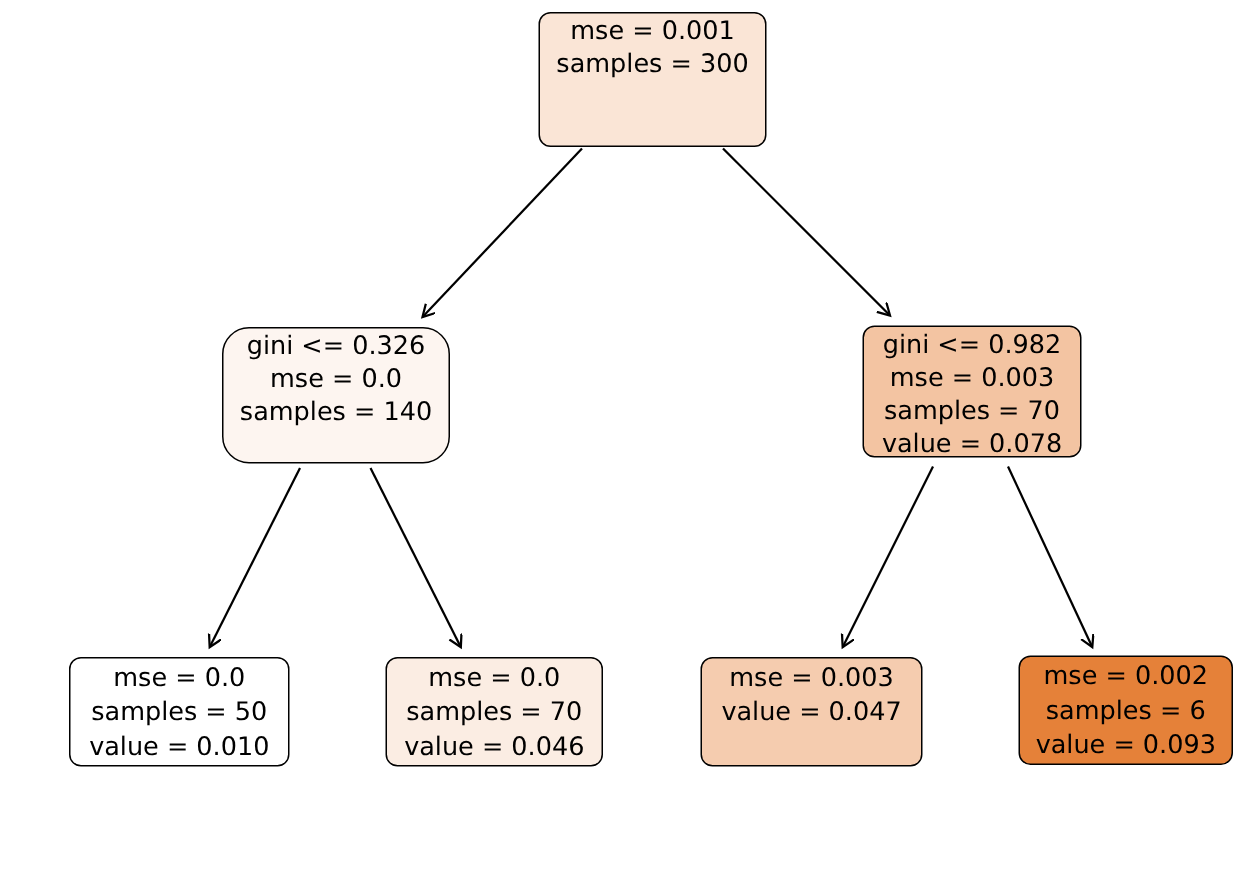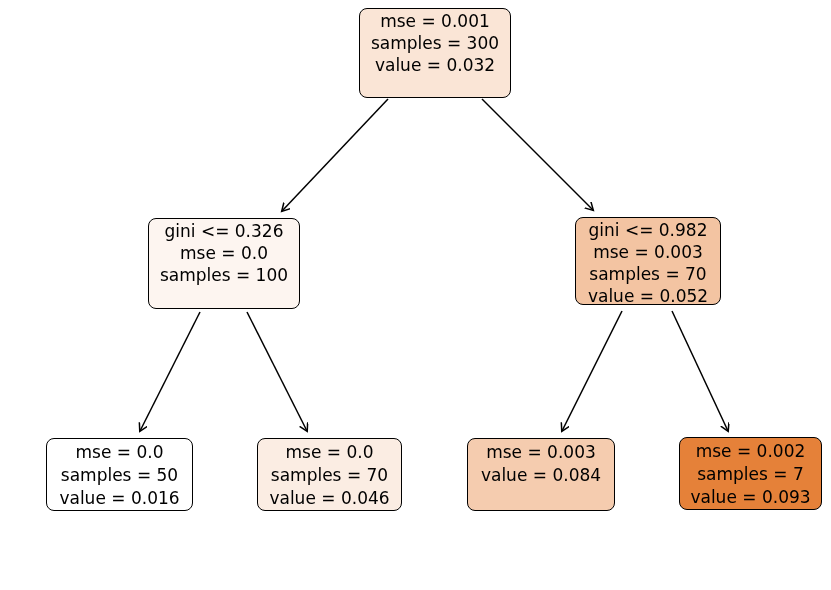--- a/index.html
+++ b/index.html
@@ -55,52 +55,51 @@
     <line x1="482" y1="99" x2="593" y2="210" stroke="#000000" stroke-width="1.5" marker-end="url(#arrow)"></line>
     <line x1="200" y1="312" x2="140" y2="431" stroke="#000000" stroke-width="1.5" marker-end="url(#arrow)"></line>
     <line x1="247" y1="312" x2="307" y2="431" stroke="#000000" stroke-width="1.5" marker-end="url(#arrow)"></line>
     <line x1="622" y1="311" x2="562" y2="431" stroke="#000000" stroke-width="1.5" marker-end="url(#arrow)"></line>
     <line x1="672" y1="311" x2="728" y2="431" stroke="#000000" stroke-width="1.5" marker-end="url(#arrow)"></line>
   </svg>
 
   <div class="node internal" style="left: 359px; top: 8px; width: 152px; height: 90px; background-color: rgb(250, 229, 214);">
     <div class="line">mse = 0.001</div>
     <div class="line">samples = 300</div>
-    <div class="line">value = 0.032</div>
   </div>
 
-  <div class="node internal" style="left: 148px; top: 218px; width: 152px; height: 91px; background-color: rgb(253, 245, 240);">
+  <div class="node internal" style="left: 148px; top: 218px; width: 152px; height: 91px; background-color: rgb(253, 245, 240); border-radius: 18px;">
     <div class="line">gini &lt;= 0.326</div>
     <div class="line">mse = 0.0</div>
-    <div class="line">samples = 100</div>
+    <div class="line">samples = 140</div>
   </div>
 
   <div class="node internal" style="left: 575px; top: 217px; width: 146px; height: 88px; background-color: rgb(243, 196, 162);">
     <div class="line">gini &lt;= 0.982</div>
     <div class="line">mse = 0.003</div>
     <div class="line">samples = 70</div>
-    <div class="line">value = 0.052</div>
+    <div class="line">value = 0.078</div>
   </div>
 
   <div class="node leaf" style="left: 46px; top: 438px; width: 147px; height: 73px; background-color: rgb(255, 255, 255);">
     <div class="line">mse = 0.0</div>
     <div class="line">samples = 50</div>
-    <div class="line">value = 0.016</div>
+    <div class="line">value = 0.010</div>
   </div>
 
   <div class="node leaf" style="left: 257px; top: 438px; width: 145px; height: 73px; background-color: rgb(251, 237, 227);">
     <div class="line">mse = 0.0</div>
     <div class="line">samples = 70</div>
     <div class="line">value = 0.046</div>
   </div>
 
   <div class="node leaf" style="left: 467px; top: 438px; width: 148px; height: 73px; background-color: rgb(245, 204, 175);">
     <div class="line">mse = 0.003</div>
-    <div class="line">value = 0.084</div>
+    <div class="line">value = 0.047</div>
   </div>
 
   <div class="node leaf" style="left: 679px; top: 437px; width: 143px; height: 73px; background-color: rgb(229, 129, 57);">
     <div class="line">mse = 0.002</div>
-    <div class="line">samples = 7</div>
+    <div class="line">samples = 6</div>
     <div class="line">value = 0.093</div>
   </div>
 
 </div>
 
 </body></html>

